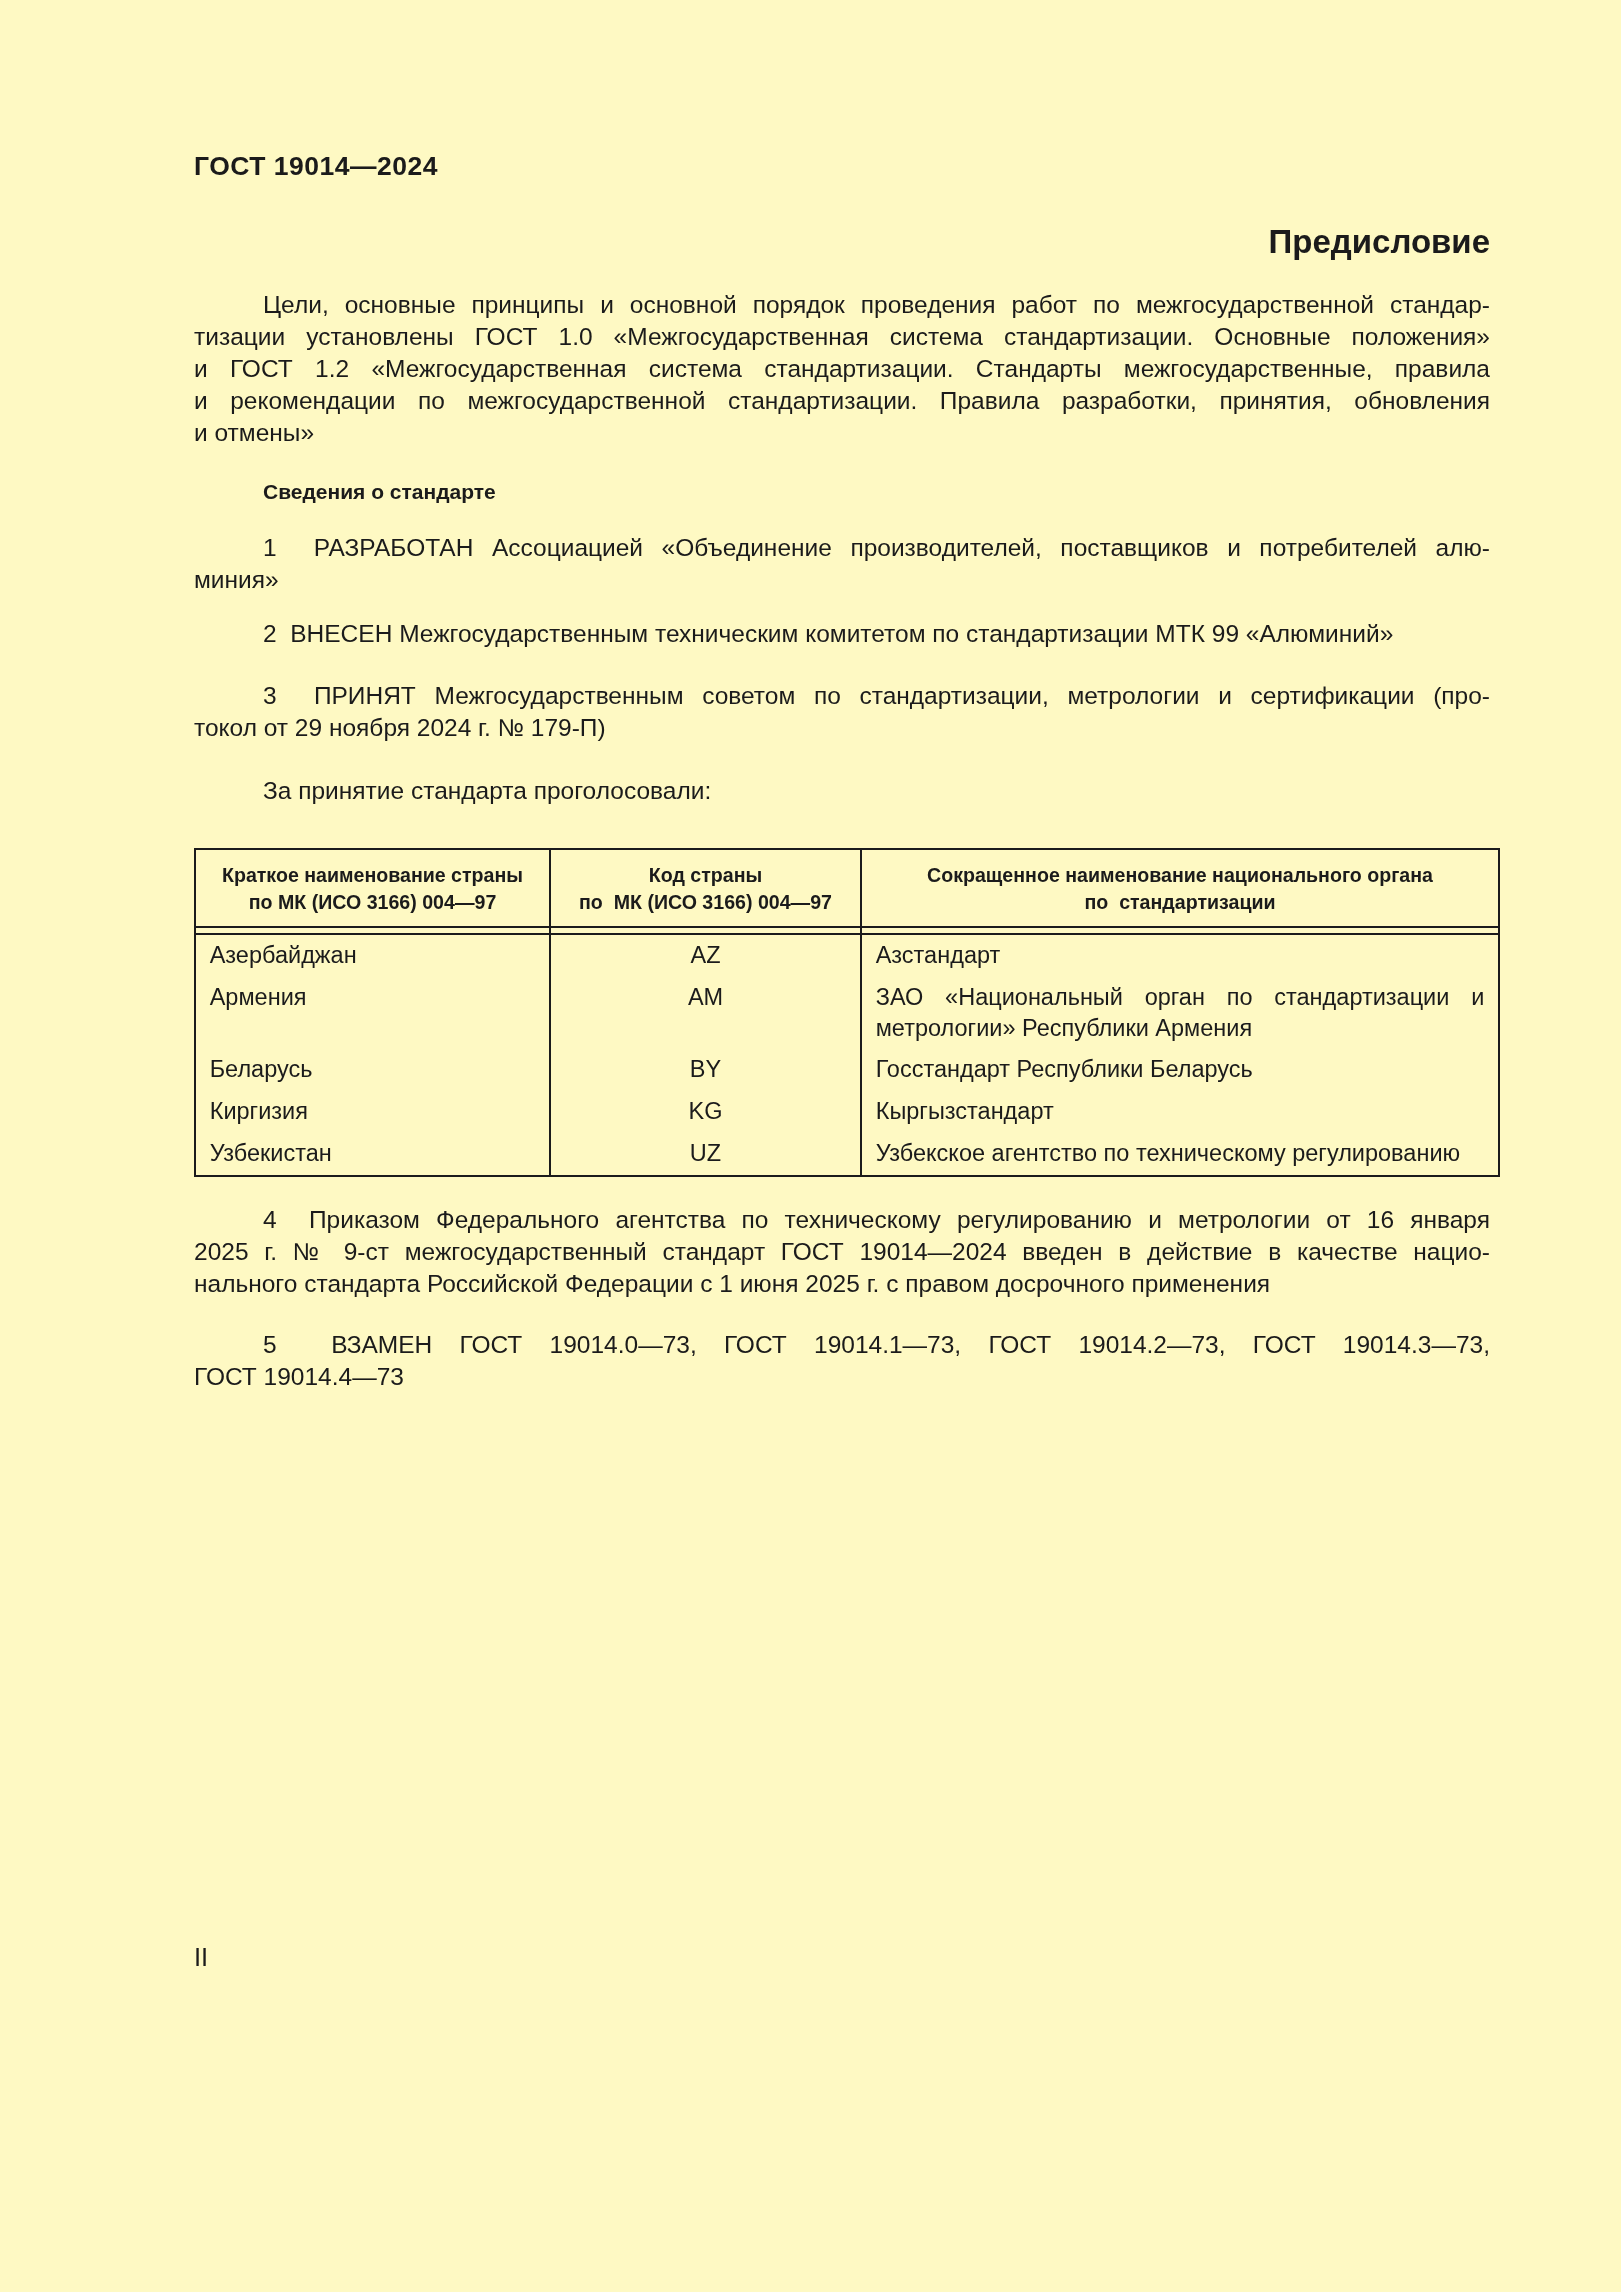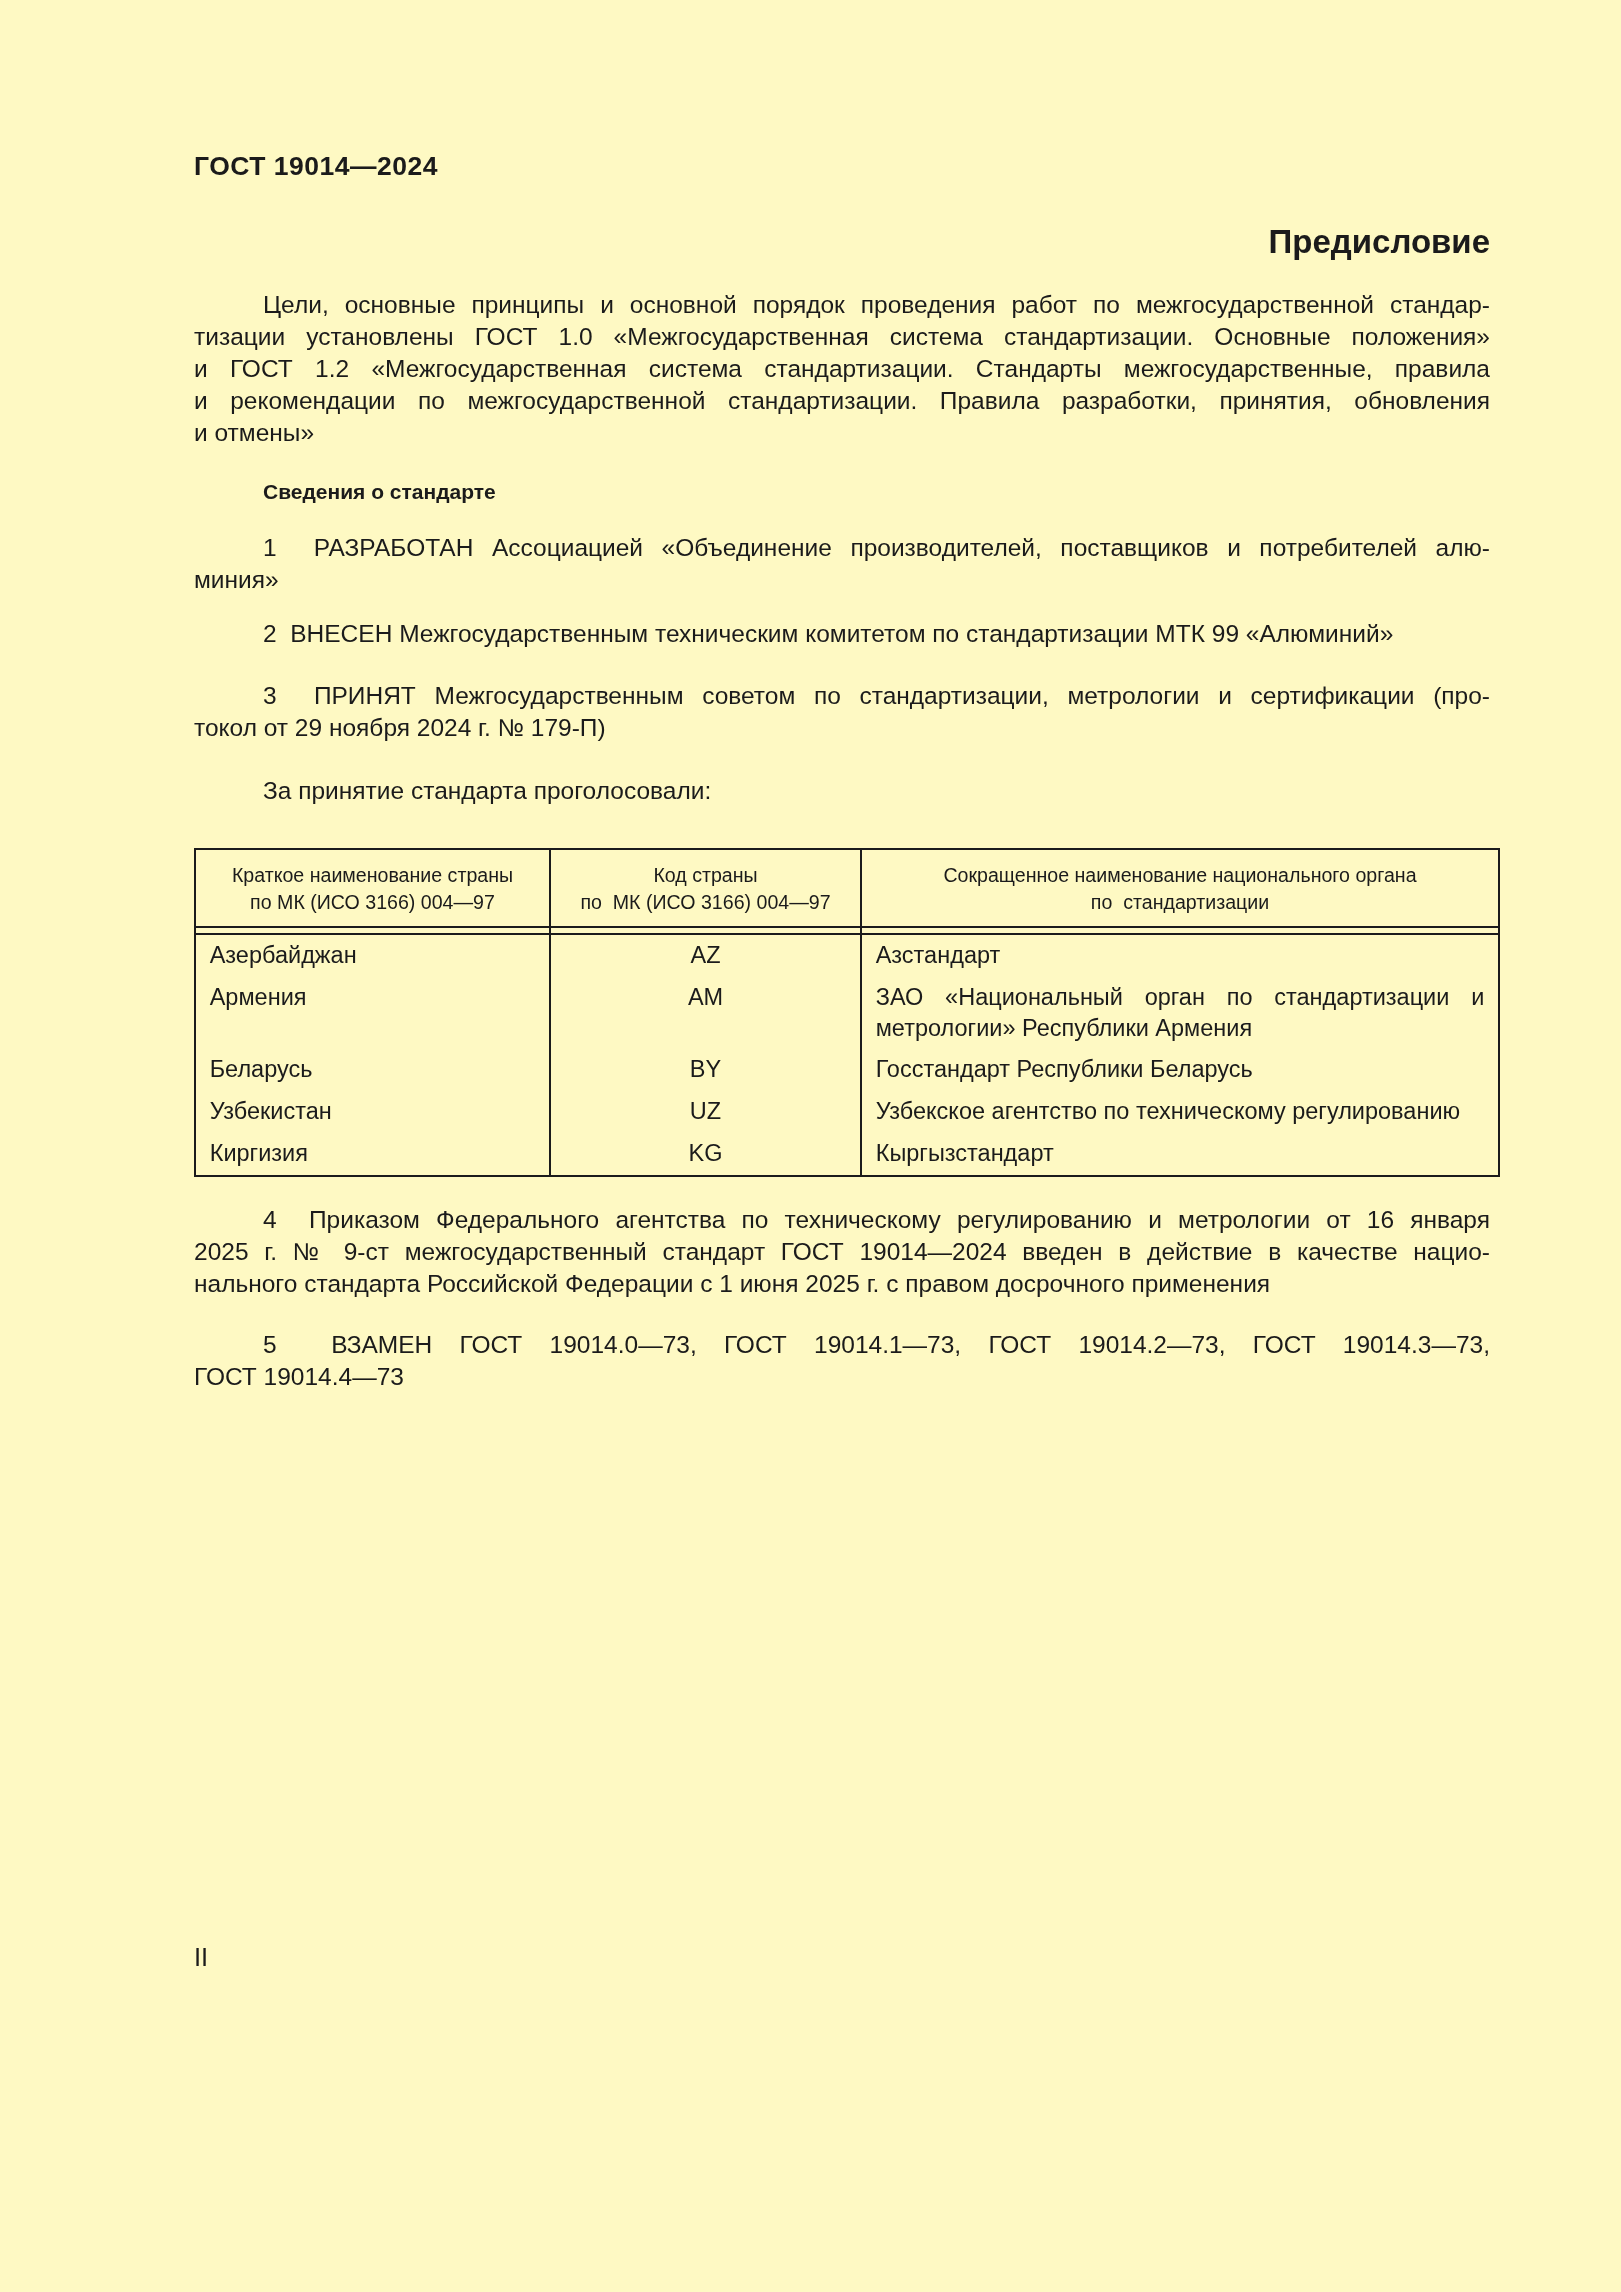--- a/index.html
+++ b/index.html
@@ -57,21 +57,21 @@
     border-collapse: collapse;
     table-layout: fixed;
   }
   table.vote { border: 2.9px solid #1b1b1b; }
   table.vote th, table.vote td {
     border-left: 2px solid #1b1b1b;
     border-right: 2px solid #1b1b1b;
     vertical-align: top;
   }
   table.vote thead th {
-    font-weight: normal;
+    font-weight: bold;
     font-size: 19.6px;
     line-height: 26.5px;
     text-align: center;
     vertical-align: middle;
     padding: 11.8px 9.8px 10.8px;
     border-bottom: 2px solid #1b1b1b;
     margin-left: 40px;
   }
   table.vote tr.rule td {
     height: 4.9px;
@@ -175,31 +175,31 @@
           </td>
         </tr>
         <tr>
           <td class="country">Беларусь</td>
           <td class="code">BY</td>
           <td class="org">
             <div class="ll">Госстандарт Республики Беларусь</div>
           </td>
         </tr>
         <tr>
+          <td class="country">Киргизия</td>
+          <td class="code">KG</td>
+          <td class="org">
+            <div class="ll">Кыргызстандарт</div>
+          </td>
+        </tr>
+        <tr>
           <td class="country">Узбекистан</td>
           <td class="code">UZ</td>
           <td class="org">
             <div class="ll">Узбекское агентство по техническому регулированию</div>
-          </td>
-        </tr>
-        <tr>
-          <td class="country">Киргизия</td>
-          <td class="code">KG</td>
-          <td class="org">
-            <div class="ll">Кыргызстандарт</div>
           </td>
         </tr>
       </tbody>
     </table>
 
     <div class="p mt-i4">
       <div class="jl indent">4&nbsp;&nbsp;Приказом Федерального агентства по техническому регулированию и метрологии от 16 января</div>
       <div class="jl">2025 г. № 9-ст межгосударственный стандарт ГОСТ 19014—2024 введен в действие в качестве нацио-</div>
       <div class="ll">нального стандарта Российской Федерации с 1 июня 2025 г. с правом досрочного применения</div>
     </div>

